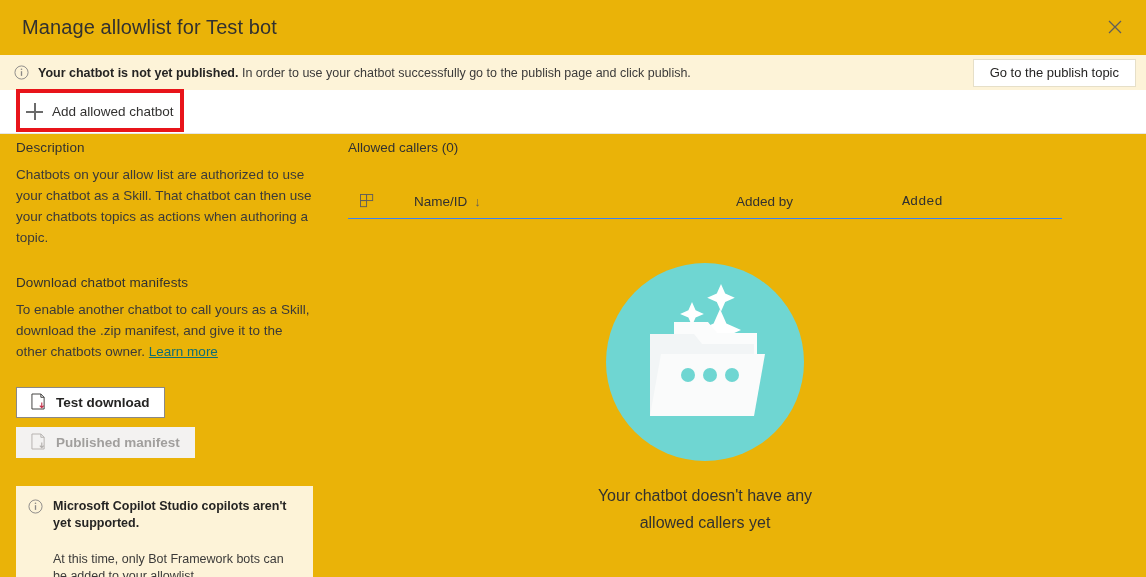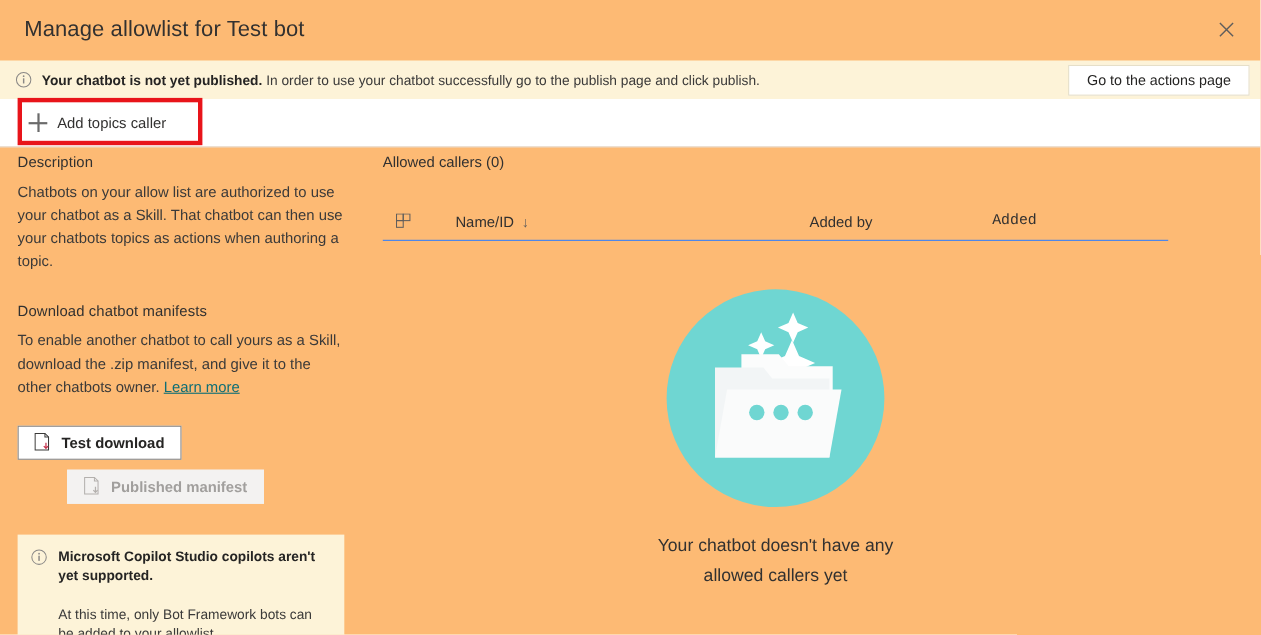--- a/index.html
+++ b/index.html
@@ -3,21 +3,21 @@
 <meta charset="utf-8">
 <style>
   * { box-sizing: border-box; margin: 0; padding: 0; }
   html, body {
     width: 1146px; height: 577px;
     background: #ffffff;
     font-family: "Liberation Sans", sans-serif;
     color: #252423;
     overflow: hidden;
   }
-  .panel { position: relative; width: 1146px; height: 577px; background: #fdba74; }
+  .panel { position: relative; width: 1146px; height: 577px; background: #eab308; }
 
   
   .titlebar {
     position: absolute; left: 0; top: 0; width: 1146px; height: 54px;
     display: flex; align-items: center;
   }
   .title {
     margin-left: 22px;
     font-size: 20px; font-weight: 400; color: #323130;
     letter-spacing: .1px;
@@ -97,21 +97,21 @@
   .mbtn {
     display: flex; align-items: center; gap: 10px;
     height: 31px; padding: 0 14px;
     font-family: "Liberation Sans", sans-serif;
     font-size: 13.5px; font-weight: 700; color: #252423;
     background: #ffffff; border: 1px solid #8a8886; cursor: pointer;
     width: auto; align-self: flex-start;
   }
   .mbtn.disabled {
     background: #f3f2f1; border: 1px solid #f3f2f1;
-    color: #a19f9d; cursor: default; margin-left: 45px;
+    color: #a19f9d; cursor: default;
   }
   .mbtn-wrap { display: flex; flex-direction: column; align-items: flex-start; gap: 9px; }
 
   .warnbox {
     margin-top: 28px; width: 297px;
     background: #fdf3d8;
     display: flex; padding: 12px 12px 14px 12px; gap: 10px;
   }
   .warn-ic { flex: 0 0 auto; padding-top: 1px; }
   .warn-txt { font-size: 12.5px; color: #3b3a39; line-height: 17px; }
@@ -164,27 +164,27 @@
   <div class="banner">
     <span class="banner-icon">
       <svg width="15" height="15" viewBox="0 0 16 16">
         <circle cx="8" cy="8" r="7" fill="none" stroke="#8a8886" stroke-width="1"></circle>
         <circle cx="8" cy="4.6" r="0.85" fill="#8a8886"></circle>
         <rect x="7.3" y="6.6" width="1.4" height="5" fill="#8a8886"></rect>
       </svg>
     </span>
     <div class="banner-text"><b>Your chatbot is not yet published.</b><span> In order to use your chatbot successfully go to the publish page and click publish.</span></div>
     <div class="banner-spacer"></div>
-    <button class="banner-btn">Go to the actions page</button>
+    <button class="banner-btn">Go to the publish topic</button>
   </div>
 
   <div class="commandbar">
     <button class="cmd-btn">
       <span class="plus-icon"></span>
-      <span>Add topics caller</span>
+      <span>Add allowed chatbot</span>
     </button>
   </div>
   <div class="red-box"></div>
   <div class="divider"></div>
 
   <div class="sidebar">
     <div class="sec-head">Description</div>
     <div class="sec-body">Chatbots on your allow list are authorized to use your chatbot as a Skill. That chatbot can then use your chatbots topics as actions when authoring a topic.</div>
 
     <div class="sec-gap"></div>

